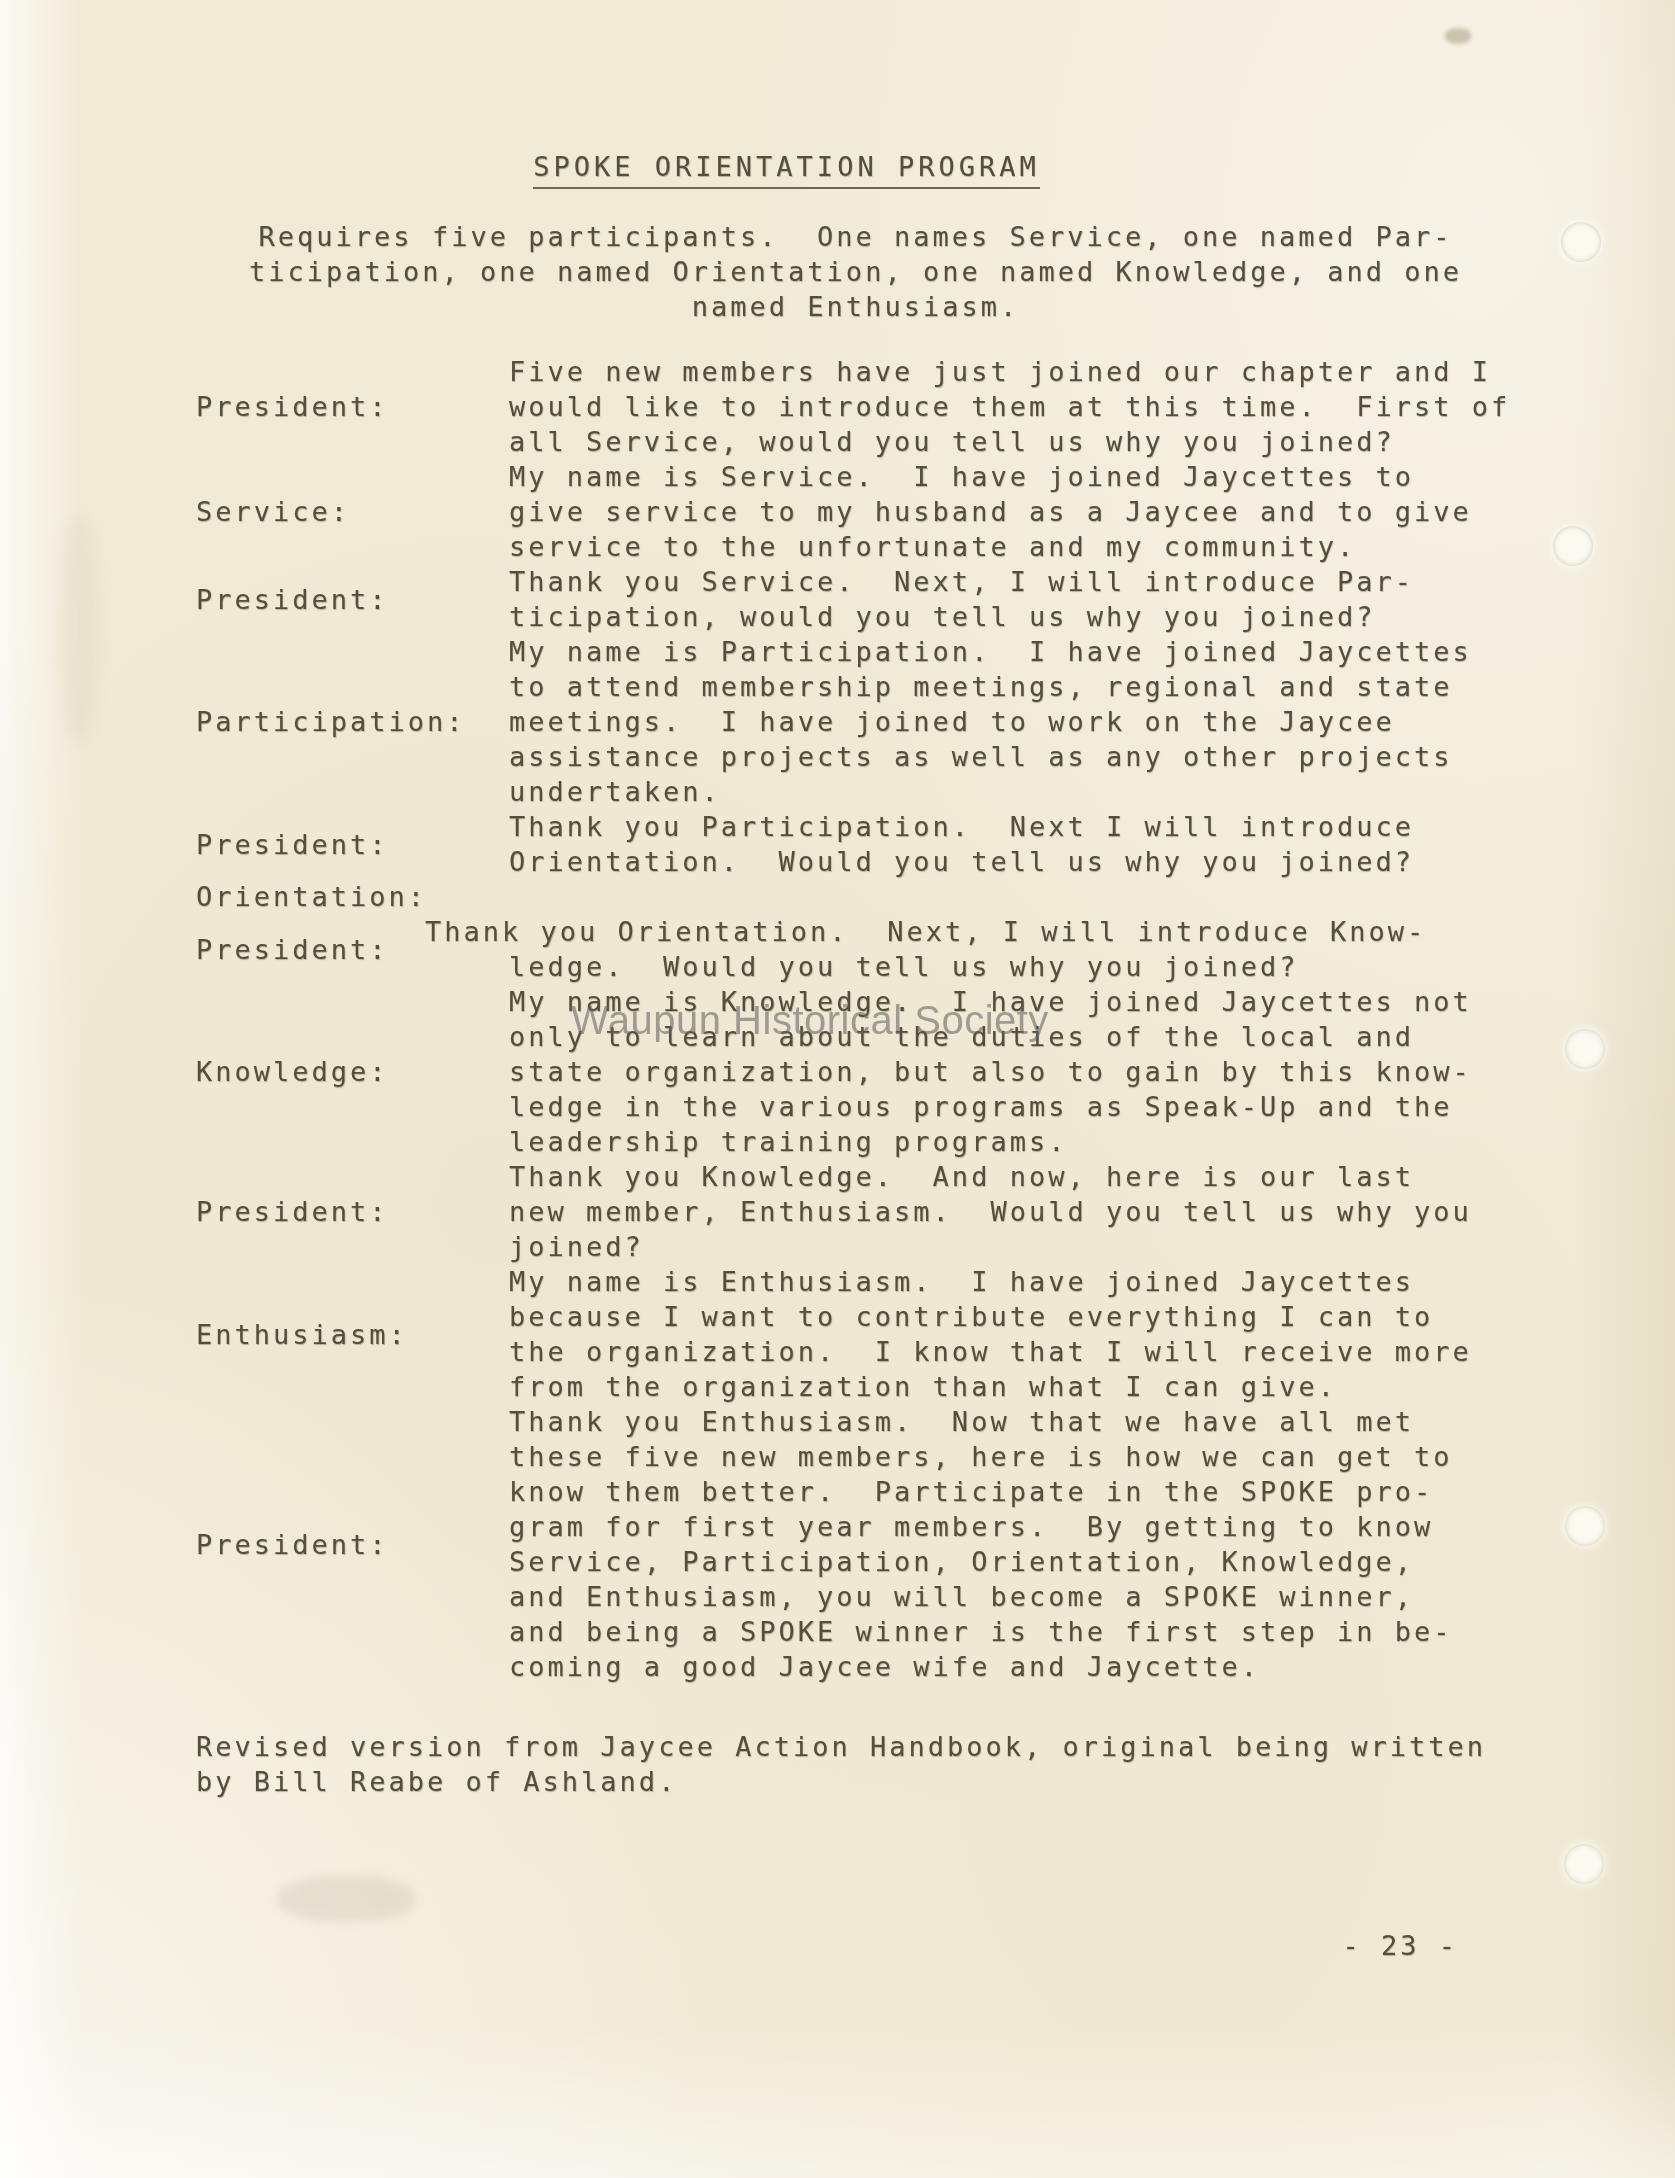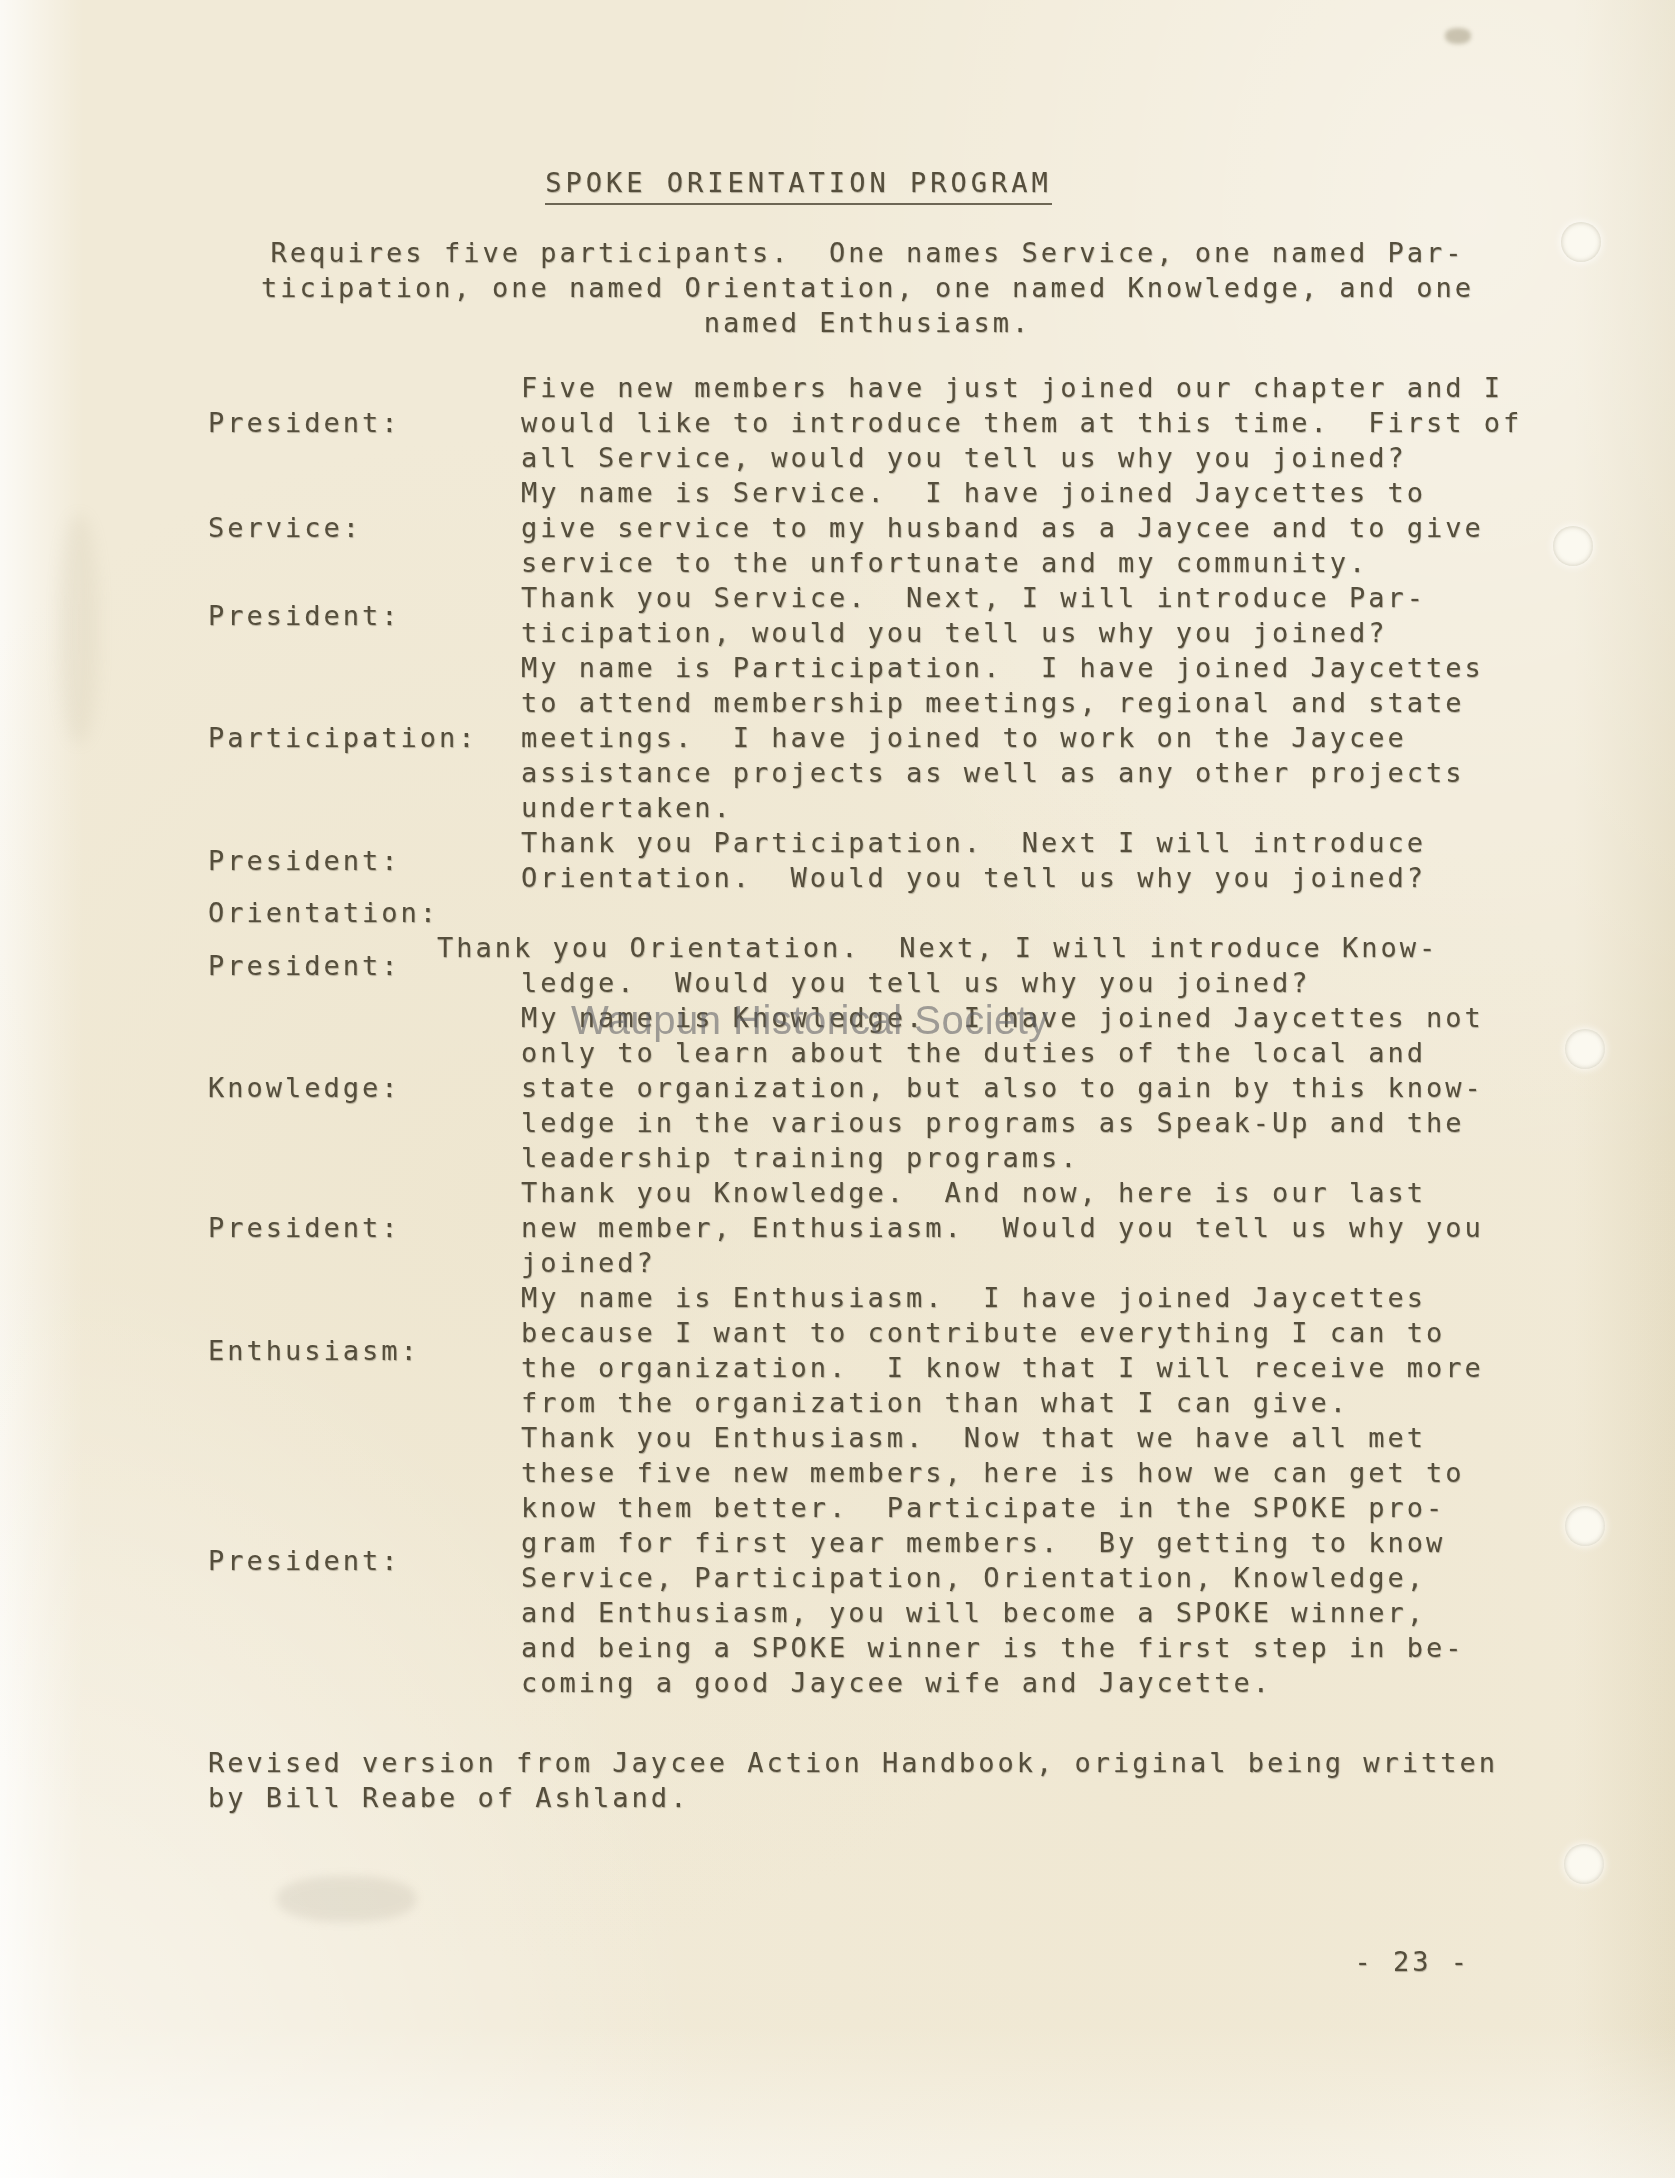--- a/index.html
+++ b/index.html
@@ -13,24 +13,23 @@
       radial-gradient(ellipse at 30% 55%, rgba(236,227,202,0.55), transparent 45%),
       radial-gradient(ellipse at 70% 80%, rgba(238,229,205,0.45), transparent 40%),
       linear-gradient(90deg, rgba(255,255,255,0.75), rgba(255,255,255,0) 5%),
       linear-gradient(0deg, rgba(255,255,255,0.55), rgba(255,255,255,0) 7%),
       linear-gradient(270deg, rgba(216,205,172,0.45), rgba(216,205,172,0) 6%);
     font-family: "DejaVu Sans Mono", "Liberation Mono", monospace;
     color: #554e3c;
   }
   .paper { position: absolute; inset: 0; }
   .content {
-    position: absolute; left: 208px; top: 149px; width: 1319px;
+    position: absolute; left: 196px; top: 149px; width: 1319px;
     font-size: 27px; line-height: 35px; letter-spacing: 3px;
     text-shadow: 0.6px 0.6px 0.9px rgba(86,79,61,0.38);
-    margin-top: 16px;
   }
   .title-wrap { text-align: center; transform: translateX(-69px); margin-bottom: 30px; }
   .title {
     display: inline-block; letter-spacing: 4px;
     border-bottom: 2px solid rgba(86,79,61,0.85); padding-bottom: 3px;
   }
   .intro { white-space: pre; margin-bottom: 30px; text-align: center; }
   .dlg-row { display: flex; align-items: center; }
   .dlg-speaker { flex: 0 0 313px; }
   .dlg-speech { white-space: pre; }

